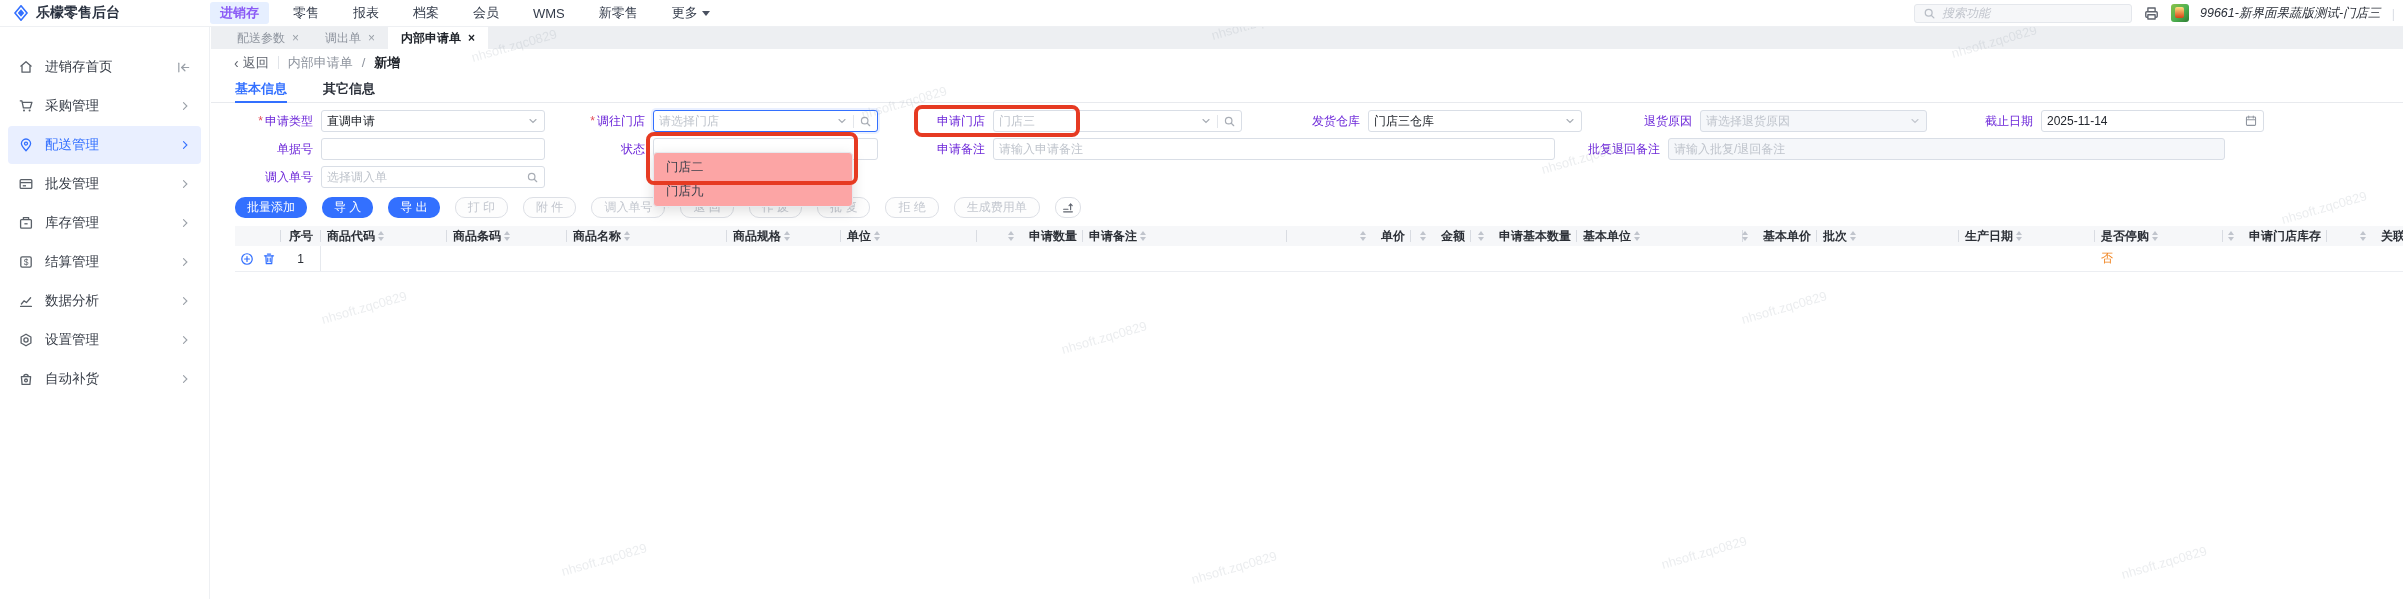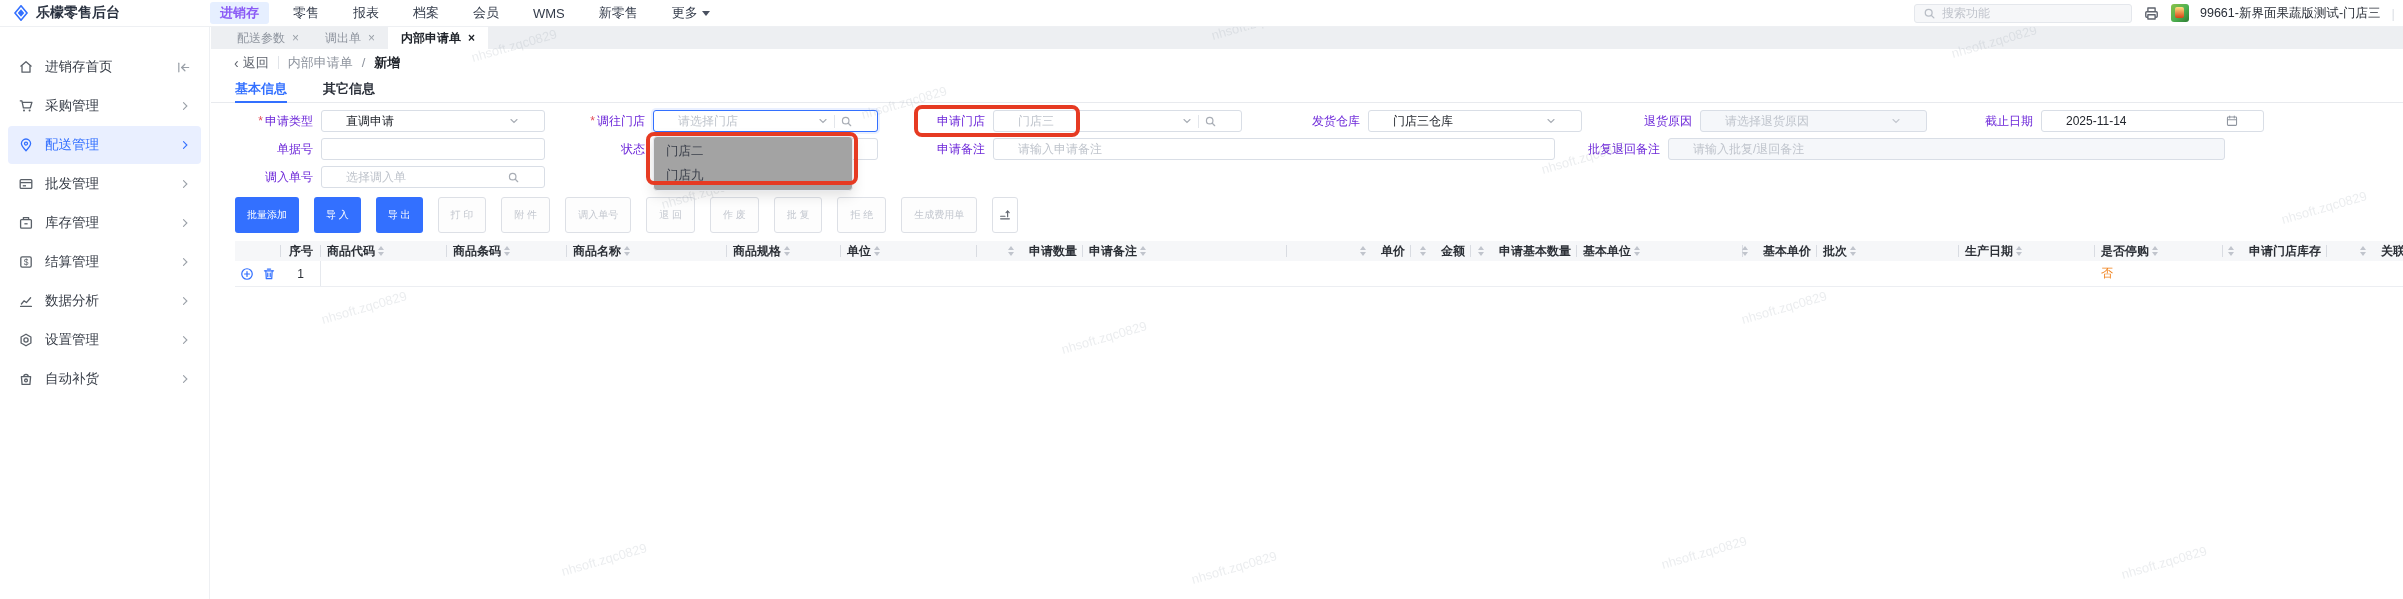--- a/index.html
+++ b/index.html
@@ -10,21 +10,21 @@
   
   .topbar { position:absolute; left:0; top:0; width:2403px; height:27px; background:#fff;
     border-bottom:1px solid #eef0f3; display:flex; align-items:center; z-index:30; }
   .logo { width:210px; display:flex; align-items:center; gap:7px; padding-left:13px;
     font-size:14px; font-weight:bold; color:#2a3240; }
   .nav { display:flex; align-items:center; gap:14px; font-size:13px; color:#333b4a; }
   .nav-item { padding:2px 10px; border-radius:3px; cursor:pointer; white-space:nowrap; }
   .nav-item.active { background:#e6efff; color:#8b5cf6; font-weight:bold; }
   .nav-caret { display:inline-block; margin-left:4px; width:0; height:0;
     border-left:4px solid transparent; border-right:4px solid transparent; border-top:5px solid #4a5160; vertical-align:middle; }
-  .topbar-right { margin-left:auto; display:flex; align-items:center; gap:11px; padding-right:8px; }
+  .topbar-right { margin-left:auto; display:flex; align-items:center; gap:11px; padding-right:8px;font-style:italic; }
   .searchbox { width:218px; height:19px; background:#f6f7f9; border:1px solid #e4e7ec; border-radius:3px;
     display:flex; align-items:center; gap:6px; padding:0 8px; }
   .searchbox span { font-size:12px; color:#c0c4cc; }
   .avatar { width:18px; height:18px; border-radius:3px;
     background:linear-gradient(135deg,#8bc34a 0%,#4caf50 55%,#2e7d32 100%); position:relative; overflow:hidden; }
   .avatar::after { content:""; position:absolute; left:4px; top:3px; width:9px; height:11px;
     background:linear-gradient(180deg,#ffe082,#d84315); border-radius:2px; }
   .account { font-size:12.5px; color:#2a2f38; white-space:nowrap; }
   .acct-div { color:#dcdfe5; font-size:13px; }
 
@@ -59,40 +59,40 @@
   .subtab.active { color:#3370ff; }
   .subtab.active::after { content:""; position:absolute; left:0; right:0; bottom:-1px; height:2px; background:#3370ff; }
 
   
   .form { position:relative; margin:6px 0 0 24px; font-size:12px; }
   .frow { display:flex; align-items:center; height:24px; margin-bottom:4px; }
   .fgroup { display:flex; align-items:center; flex:none; }
   .flabel { flex:none; text-align:right; color:#6d28d9; margin-right:8px; white-space:nowrap; }
   .req::before { content:"*"; color:#e34d59; margin-right:2px; }
   .finput { position:relative; flex:none; height:22px; border:1px solid #d9dee6; border-radius:3px;
-    background:#fff; display:flex; align-items:center; padding:0 24px; color:#23272e; cursor:pointer; }
+    background:#fff; display:flex; align-items:center; padding:0 5px; color:#23272e; cursor:pointer; }
   .finput .val { white-space:nowrap; overflow:hidden; }
   .finput .ph { color:#bfc4cc; white-space:nowrap; overflow:hidden; }
   .finput .sfx { margin-left:auto; display:flex; align-items:center; gap:5px; color:#a8adb5; }
   .finput .sdiv { width:1px; height:13px; background:#e3e6eb; }
   .finput.focus { border-color:#3370ff; box-shadow:0 0 0 2px rgba(51,112,255,.10); }
   .finput.dis { background:#f5f7fa; }
 
   
-  .dd { position:absolute; left:418px; top:27px; width:200px; background:#a3a3a3; border:1px solid #e7e9ee;
+  .dd { position:absolute; left:418px; top:43px; width:200px; background:#fca5a5; border:1px solid #e7e9ee;
     border-radius:4px; box-shadow:0 4px 14px rgba(0,0,0,.13); padding:4px 0; z-index:12; }
   .dd-item { height:21px; line-height:21px; padding:0 12px; font-size:12.5px; color:#3a3f4a; cursor:pointer; }
   .dd-item + .dd-item { margin-top:3px; }
   .anno { position:absolute; border:4px solid #e63a22; border-radius:8px; z-index:13; pointer-events:none; }
   .anno-dd { left:411px; top:23px; width:212px; height:53px; }
   .anno-store { left:679px; top:-4px; width:166px; height:32px; }
 
   
   .toolbar { display:flex; align-items:center; gap:15px; margin:8px 0 0 24px; }
-  .btn { height:36px; padding:0 12px; border-radius:3px; font-size:10px; display:flex; align-items:center;
+  .btn { height:21px; padding:0 12px; border-radius:10px; font-size:12px; display:flex; align-items:center;
     white-space:nowrap; cursor:pointer; }
   .btn.primary { background:#3370ff; color:#fff; }
   .btn.ghost { background:#fdfdfd; border:1px solid #dde0e6; color:#c3c7cf; }
   .btn.iconbtn { width:26px; padding:0; justify-content:center; background:#fff; border:1px solid #dde0e6; color:#5f646e; }
 
   
   .table { margin:8px 0 0 24px; width:2400px; font-size:12px; }
   .thead { display:flex; height:20px; align-items:center; background:#f6f7f9; font-weight:bold; color:#2b2f36; }
   .th { position:relative; display:flex; align-items:center; padding:0 6px; height:100%; white-space:nowrap; }
   .th::after { content:""; position:absolute; right:0; top:4px; width:1px; height:12px; background:#d9dce2; }

